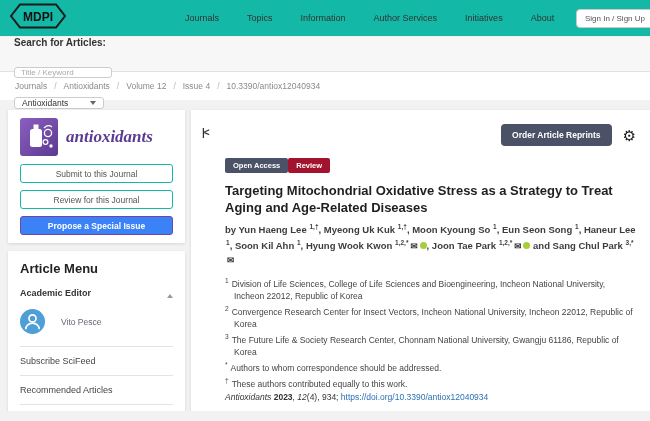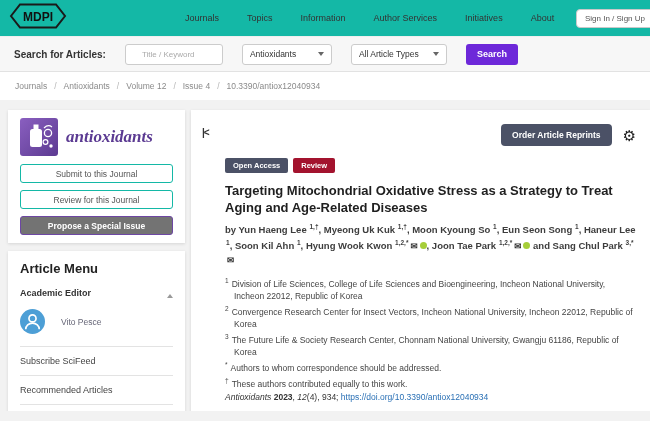--- a/index.html
+++ b/index.html
@@ -8,23 +8,23 @@
   .page { width:650px; height:421px; overflow:hidden; }
 
   
   .topbar { height:36px; background:#14b8a6; display:flex; align-items:center; padding-left:8px; position:relative; }
   .mdpi-logo { display:inline-block; cursor:pointer; }
   .main-nav { position:absolute; left:185px; top:0; height:36px; display:flex; align-items:center; gap:28px; }
   .nav-item { font-size:9px; color:#333; cursor:pointer; white-space:nowrap; }
   .signin { position:absolute; right:-4px; top:9px; background:#fff; border:1px solid #c9c9c9; border-radius:4px; color:#555; font-size:8px; padding:4px 8px 4px 8px; font-family:inherit; cursor:pointer; }
 
   
-  .searchbar { height:36px; background:#f7f7f7; border-top:1px solid #efefef; border-bottom:1px solid #e2e2e2; display:flex; align-items:center; padding-left:14px; gap:19px; }
+  .searchbar { height:36px; background:#f7f7f7; border-top:1px solid #efefef; border-bottom:1px solid #e2e2e2; display:flex; padding-left:14px; gap:19px;flex-direction:column; }
   .search-label { font-size:10px; font-weight:bold; color:#333; white-space:nowrap; }
-  .s-input { width:98px; height:21px; border:1px solid #ccc; border-radius:3px; font-size:8px; padding:0 16px; color:#444; background:#fff; font-family:inherit; }
+  .s-input { width:98px; height:21px; border:1px solid #ccc; border-radius:3px; font-size:8px; padding:0 6px; color:#444; background:#fff; font-family:inherit; }
   .s-input::placeholder { color:#aaa; }
   .s-input2 { width:104px; }
   .s-select { width:90px; height:21px; border:1px solid #ccc; border-radius:3px; background:#fff; display:flex; align-items:center; justify-content:space-between; padding:0 7px; font-size:8.5px; color:#333; cursor:pointer; }
   .s-select2 { width:96px; }
   .caret { width:0; height:0; border-left:3.5px solid transparent; border-right:3.5px solid transparent; border-top:4px solid #666; }
   .search-btn { width:52px; height:21px; background:#6d28d9; color:#fff; font-weight:bold; font-size:9px; border:none; border-radius:3px; cursor:pointer; font-family:inherit; }
 
   
   .breadcrumb { height:28px; background:#fff; display:flex; align-items:center; padding-left:15px; gap:7px; font-size:8.5px; color:#8a8a8a; }
   .bc-item { cursor:pointer; white-space:nowrap; }
@@ -33,39 +33,39 @@
   
   .content { display:flex; gap:6px; padding:10px 0 0 8px; height:311px; overflow:hidden; align-items:stretch; }
   .card { background:#fff; box-shadow:0 1px 3px rgba(0,0,0,0.12); }
 
   .sidebar { width:177px; flex:0 0 177px; display:flex; flex-direction:column; gap:8px; }
   .card-journal { padding:8px 12px; }
   .logo-row { display:flex; align-items:center; gap:8px; height:38px; margin-bottom:8px; }
   .j-name { font-family:"Liberation Serif", serif; font-style:italic; font-weight:bold; font-size:17px; color:#5b3a92; }
   .sb-btn { display:block; width:100%; height:19px; margin-top:7px; border-radius:3px; font-size:8.5px; font-family:inherit; cursor:pointer; }
   .sb-btn.outline { background:#fff; border:1px solid #14b8a6; color:#555; }
-  .sb-btn.purple { background:#737373; border:1px solid #6d47a3; color:#fff; font-weight:bold; }
+  .sb-btn.purple { background:#3b82f6; border:1px solid #6d47a3; color:#fff; font-weight:bold; }
 
   .card-menu { padding:10px 12px 0 12px; flex:1; }
   .menu-title { font-size:13px; font-weight:bold; color:#222; margin-bottom:12px; }
   .ae-row { display:flex; align-items:flex-end; justify-content:space-between; cursor:pointer; margin-bottom:8px; }
   .ae-label { font-size:9px; font-weight:bold; color:#333; }
   .tri-up { width:0; height:0; border-left:3.5px solid transparent; border-right:3.5px solid transparent; border-bottom:4px solid #999; }
   .editor-row { display:flex; align-items:center; gap:16px; padding:3px 0 12px 0; cursor:pointer; }
   .avatar { width:25px; height:25px; border-radius:50%; background:#4d9fd6; display:flex; align-items:center; justify-content:center; }
   .editor-name { font-size:8.5px; color:#667; }
   .menu-link { display:flex; align-items:center; justify-content:space-between; border-top:1px solid #e3e3e3; padding:9px 0; font-size:9px; color:#444; cursor:pointer; }
 
   
   .main-card { flex:1; position:relative; padding:14px 14px 10px 34px; min-height:311px; }
   .collapse-icon { position:absolute; left:11px; top:17px; font-size:10px; font-weight:bold; color:#333; letter-spacing:-1px; cursor:pointer; }
   .top-row { display:flex; justify-content:flex-end; align-items:center; gap:11px; }
   .reprints-btn { background:#4b5166; color:#fff; border:none; border-radius:4px; font-weight:bold; font-size:8.5px; padding:6px 11px; font-family:inherit; cursor:pointer; }
   .gear { font-size:15px; color:#1d1d1d; cursor:pointer; line-height:1; }
-  .badges { display:flex; gap:5px; margin-top:12px; }
+  .badges { display:flex; margin-top:12px; }
   .badge { color:#fff; font-weight:bold; font-size:7.5px; padding:3px 8px; border-radius:2px; }
   .title { font-size:13px; font-weight:bold; color:#1f1f1f; line-height:1.28; margin-top:10px; max-width:432px; }
   .authors { font-size:9.5px; font-weight:bold; color:#3d3d3d; line-height:1.5; margin-top:6px; max-width:418px; }
   .authors sup { font-size:6.5px; margin-left:1px; }
   .mail { font-size:8.5px; color:#333; margin-left:2px; }
   .orcid { display:inline-block; width:7px; height:7px; border-radius:50%; background:#a6ce39; margin-left:2px; }
   .affils { margin-top:9px; max-width:438px; }
   .affil { font-size:8.5px; color:#444; line-height:1.42; margin-bottom:2px; padding-left:9px; text-indent:-9px; }
   .affil sup { font-size:6.5px; margin-right:3px; }
   .citation { font-size:8.5px; color:#333; }

